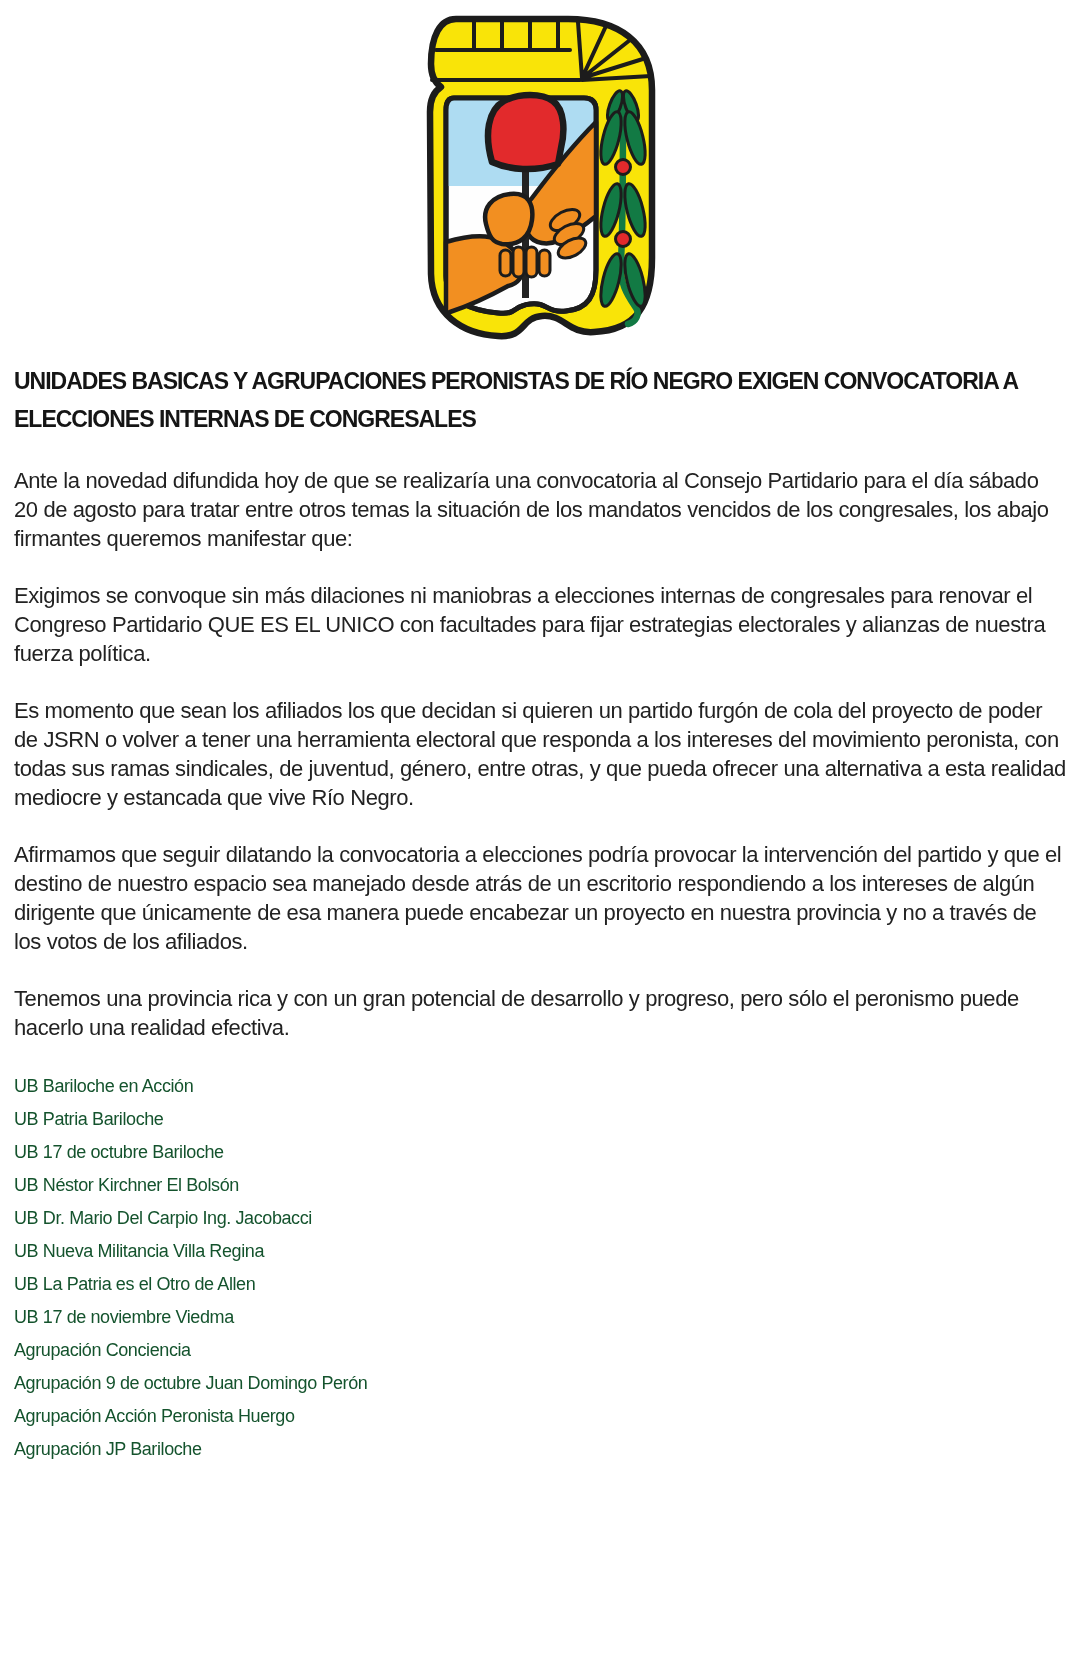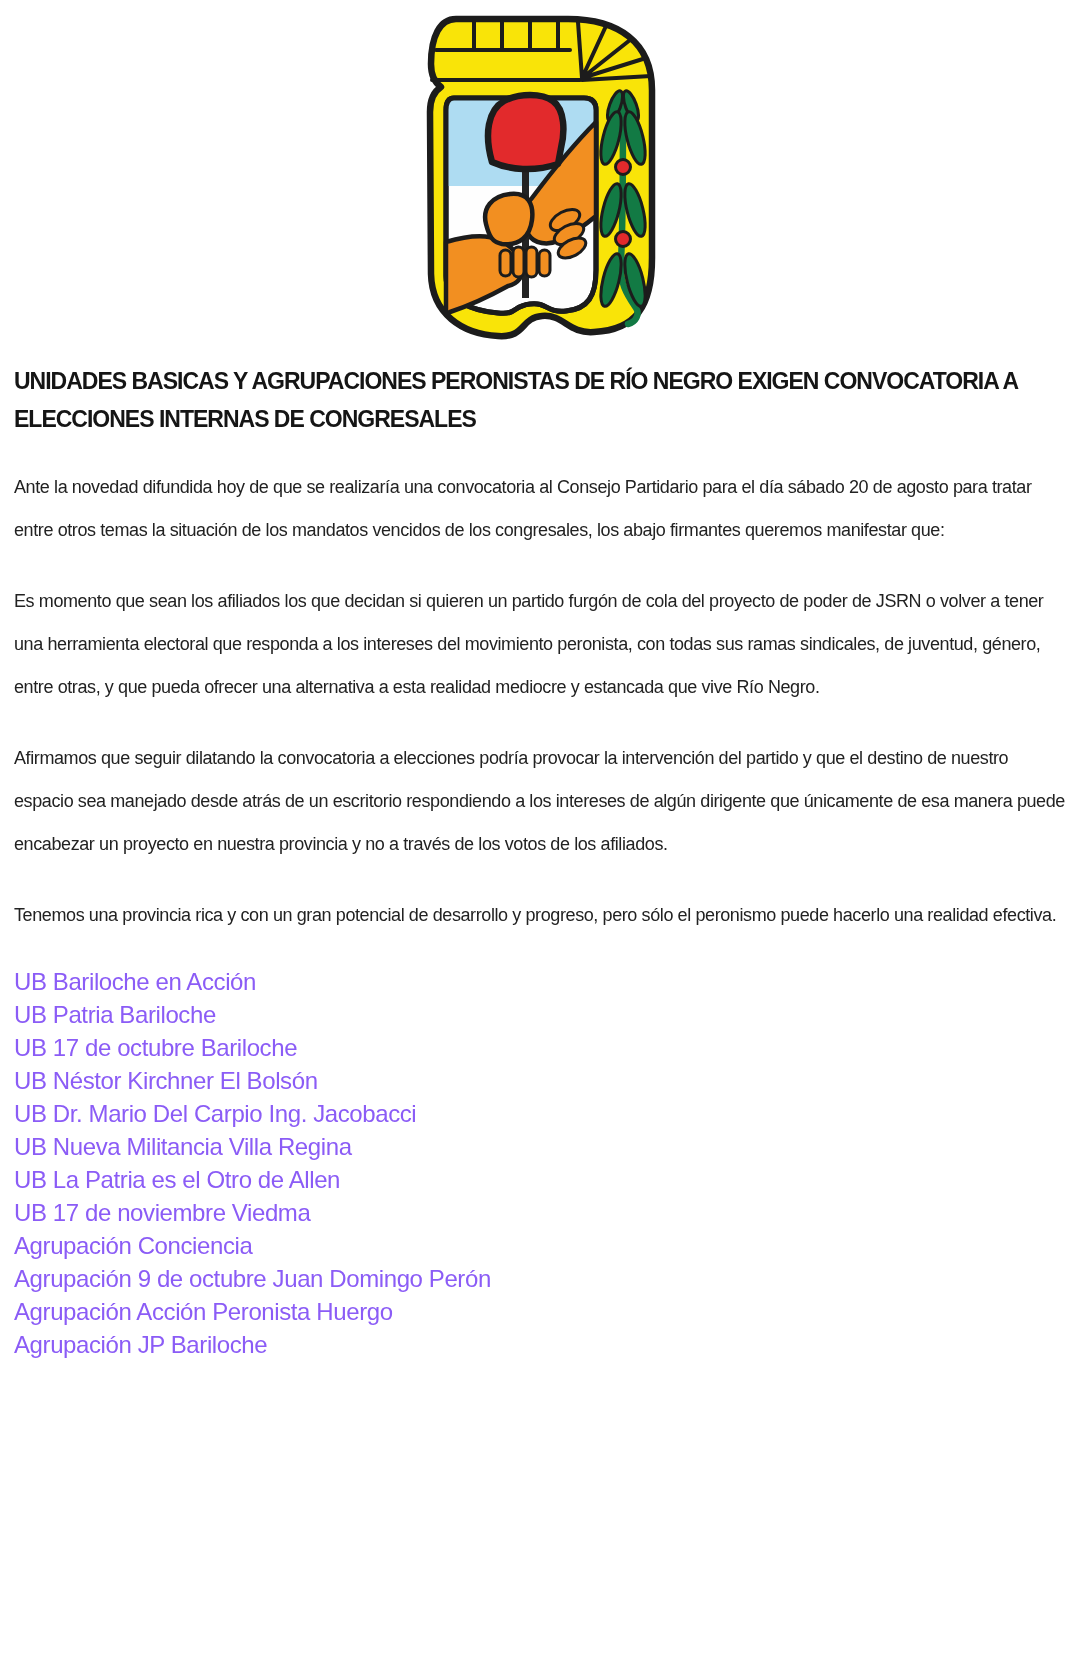--- a/index.html
+++ b/index.html
@@ -27,31 +27,31 @@
   .doc-title {
     margin: 14px 14px 28px 14px;
     font-size: 23px;
     font-weight: bold;
     letter-spacing: -1px;
     line-height: 38px;
     color: #151515;
   }
   .para {
     margin: 0 14px 28px 14px;
-    font-size: 18px;
+    font-size: 22px;
     letter-spacing: -0.4px;
-    line-height: 43px;
+    line-height: 29px;
     color: #222222;
   }
   .signatories {
     margin: 0 14px 0 14px;
-    font-size: 24px;
+    font-size: 18px;
     letter-spacing: -0.4px;
     line-height: 33px;
-    color: #8b5cf6;
+    color: #14532d;
   }
 </style>
 </head>
 <body>
 
 <div class="page">
 
   <div class="logo-wrap">
     <svg viewBox="0 0 236 334" xmlns="http://www.w3.org/2000/svg">
 
@@ -118,20 +118,21 @@
       </g>
 
       <path class="ol" d="M 70,148 C 62,120 66,96 82,87 C 97,79 120,79 131,87
                C 143,96 143,118 139,134 L 136,150 C 112,158 88,156 70,148 Z" fill="#E22A2C"></path>
     </svg>
   </div>
 
   <h1 class="doc-title">UNIDADES BASICAS Y AGRUPACIONES PERONISTAS DE RÍO NEGRO EXIGEN CONVOCATORIA A ELECCIONES INTERNAS DE CONGRESALES</h1>
 
   <p class="para">Ante la novedad difundida hoy de que se realizaría una convocatoria al Consejo Partidario para el día sábado 20 de agosto para tratar entre otros temas la situación de los mandatos vencidos de los congresales, los abajo firmantes queremos manifestar que:</p>
+  <p class="para">Exigimos se convoque sin más dilaciones ni maniobras a elecciones internas de congresales para renovar el Congreso Partidario QUE ES EL UNICO con facultades para fijar estrategias electorales y alianzas de nuestra fuerza política.</p>
   <p class="para">Es momento que sean los afiliados los que decidan si quieren un partido furgón de cola del proyecto de poder de JSRN o volver a tener una herramienta electoral que responda a los intereses del movimiento peronista, con todas sus ramas sindicales, de juventud, género, entre otras, y que pueda ofrecer una alternativa a esta realidad mediocre y estancada que vive Río Negro.</p>
   <p class="para">Afirmamos que seguir dilatando la convocatoria a elecciones podría provocar la intervención del partido y que el destino de nuestro espacio sea manejado desde atrás de un escritorio respondiendo a los intereses de algún dirigente que únicamente de esa manera puede encabezar un proyecto en nuestra provincia y no a través de los votos de los afiliados.</p>
   <p class="para">Tenemos una provincia rica y con un gran potencial de desarrollo y progreso, pero sólo el peronismo puede hacerlo una realidad efectiva.</p>
 
   <div class="signatories">
       <div>UB Bariloche en Acción</div>
       <div>UB Patria Bariloche</div>
       <div>UB 17 de octubre Bariloche</div>
       <div>UB Néstor Kirchner El Bolsón</div>
       <div>UB Dr. Mario Del Carpio Ing. Jacobacci</div>

